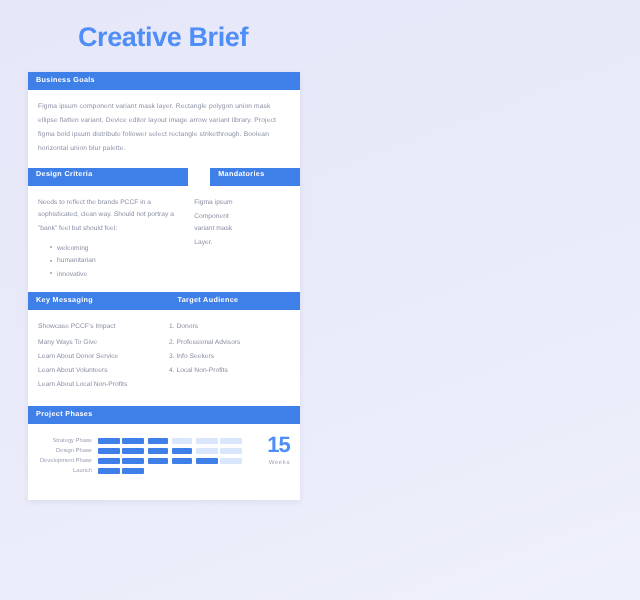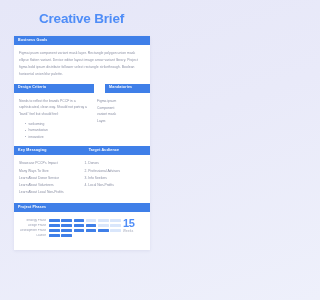--- a/index.html
+++ b/index.html
@@ -178,21 +178,21 @@
     height: 3.2px;
     flex: 1;
     border-radius: 0.5px;
   }
   .g-seg.on  { background: #3f7fe8; }
   .g-seg.off { background: #d9e6fb; }
   .g-seg.none{ background: transparent; }
 
   .weeks {
     width: 24px;
-    text-align: left;
+    text-align: right;
     padding-left: 2px;
     box-sizing: border-box;
   }
   .weeks-num {
     font-size: 11px;
     font-weight: bold;
     color: #4f8df7;
     line-height: 0.95;
     letter-spacing: -0.4px;
   }

